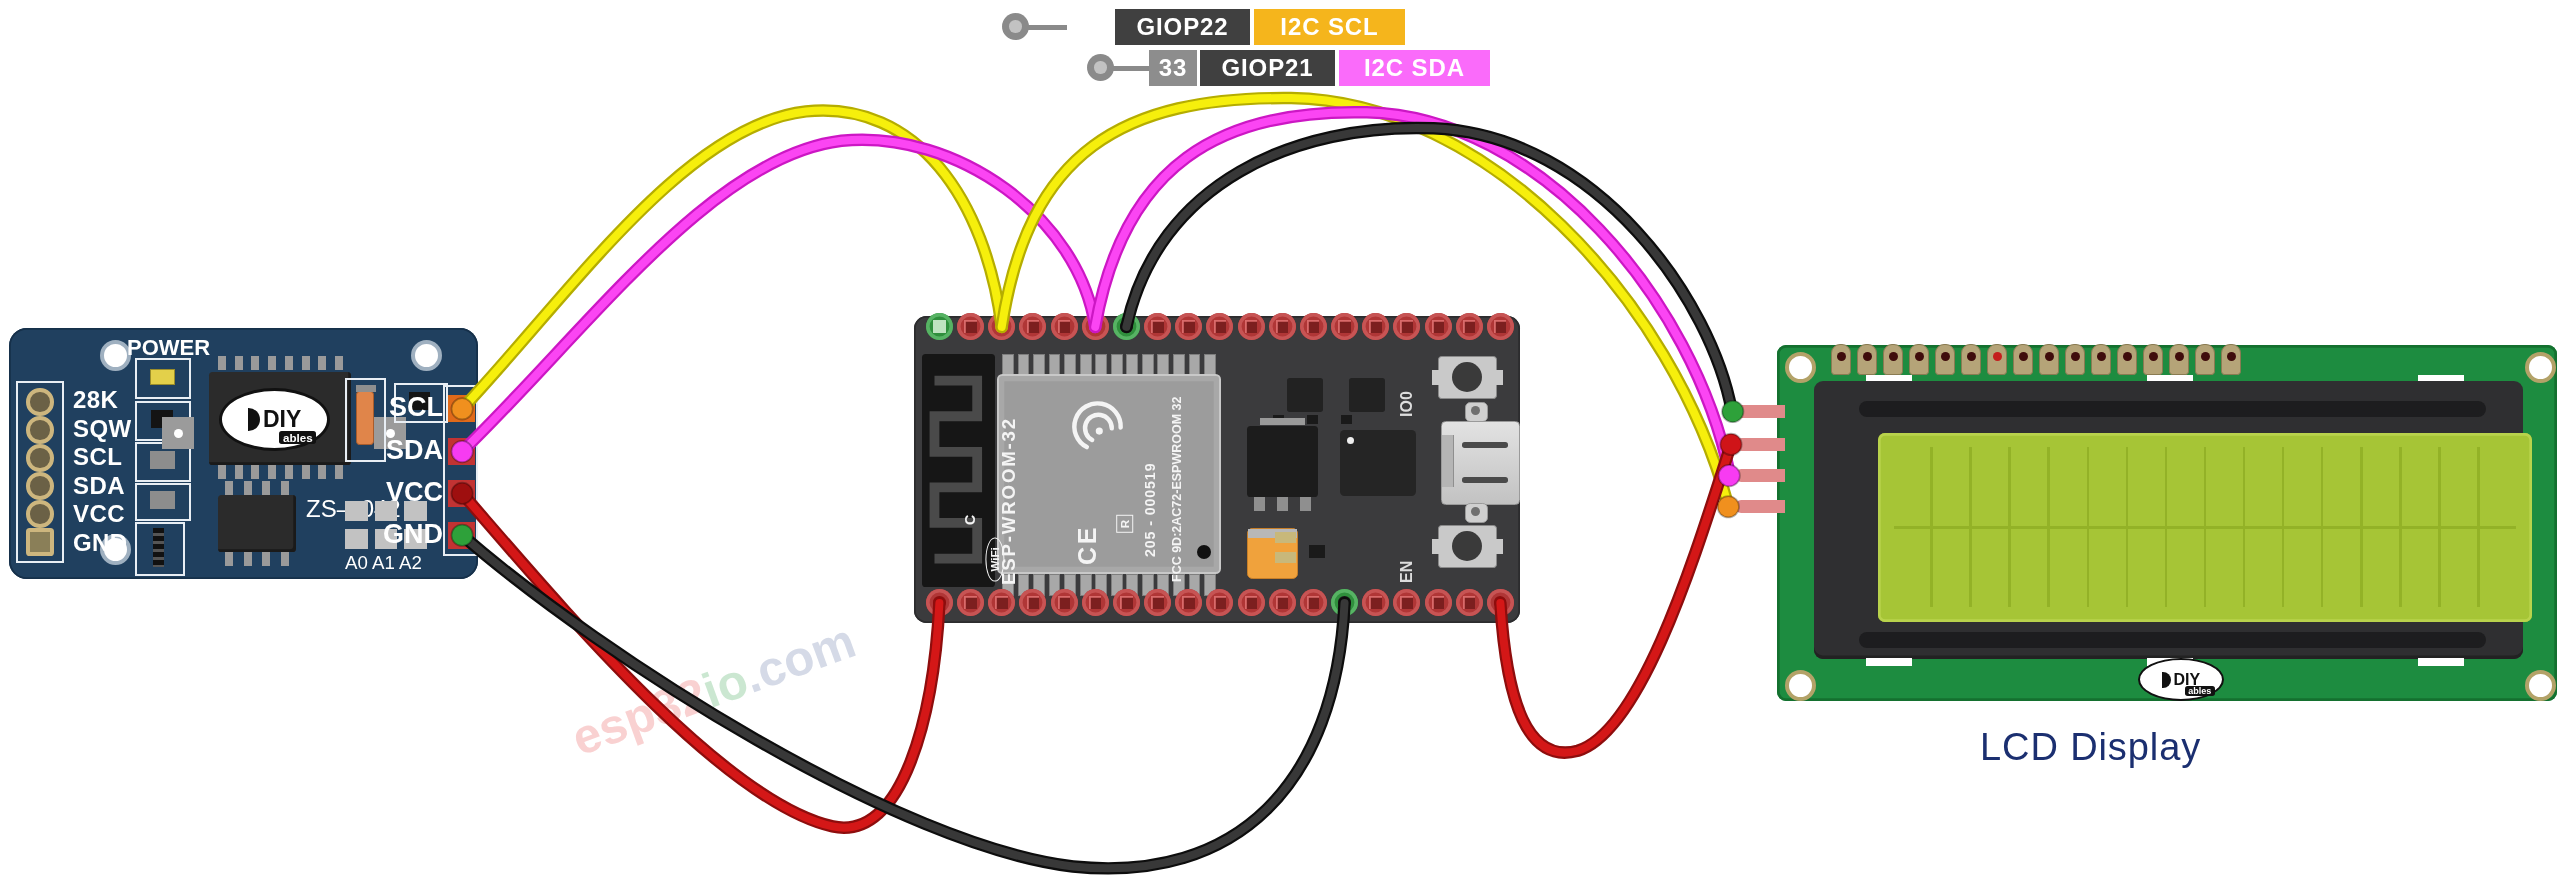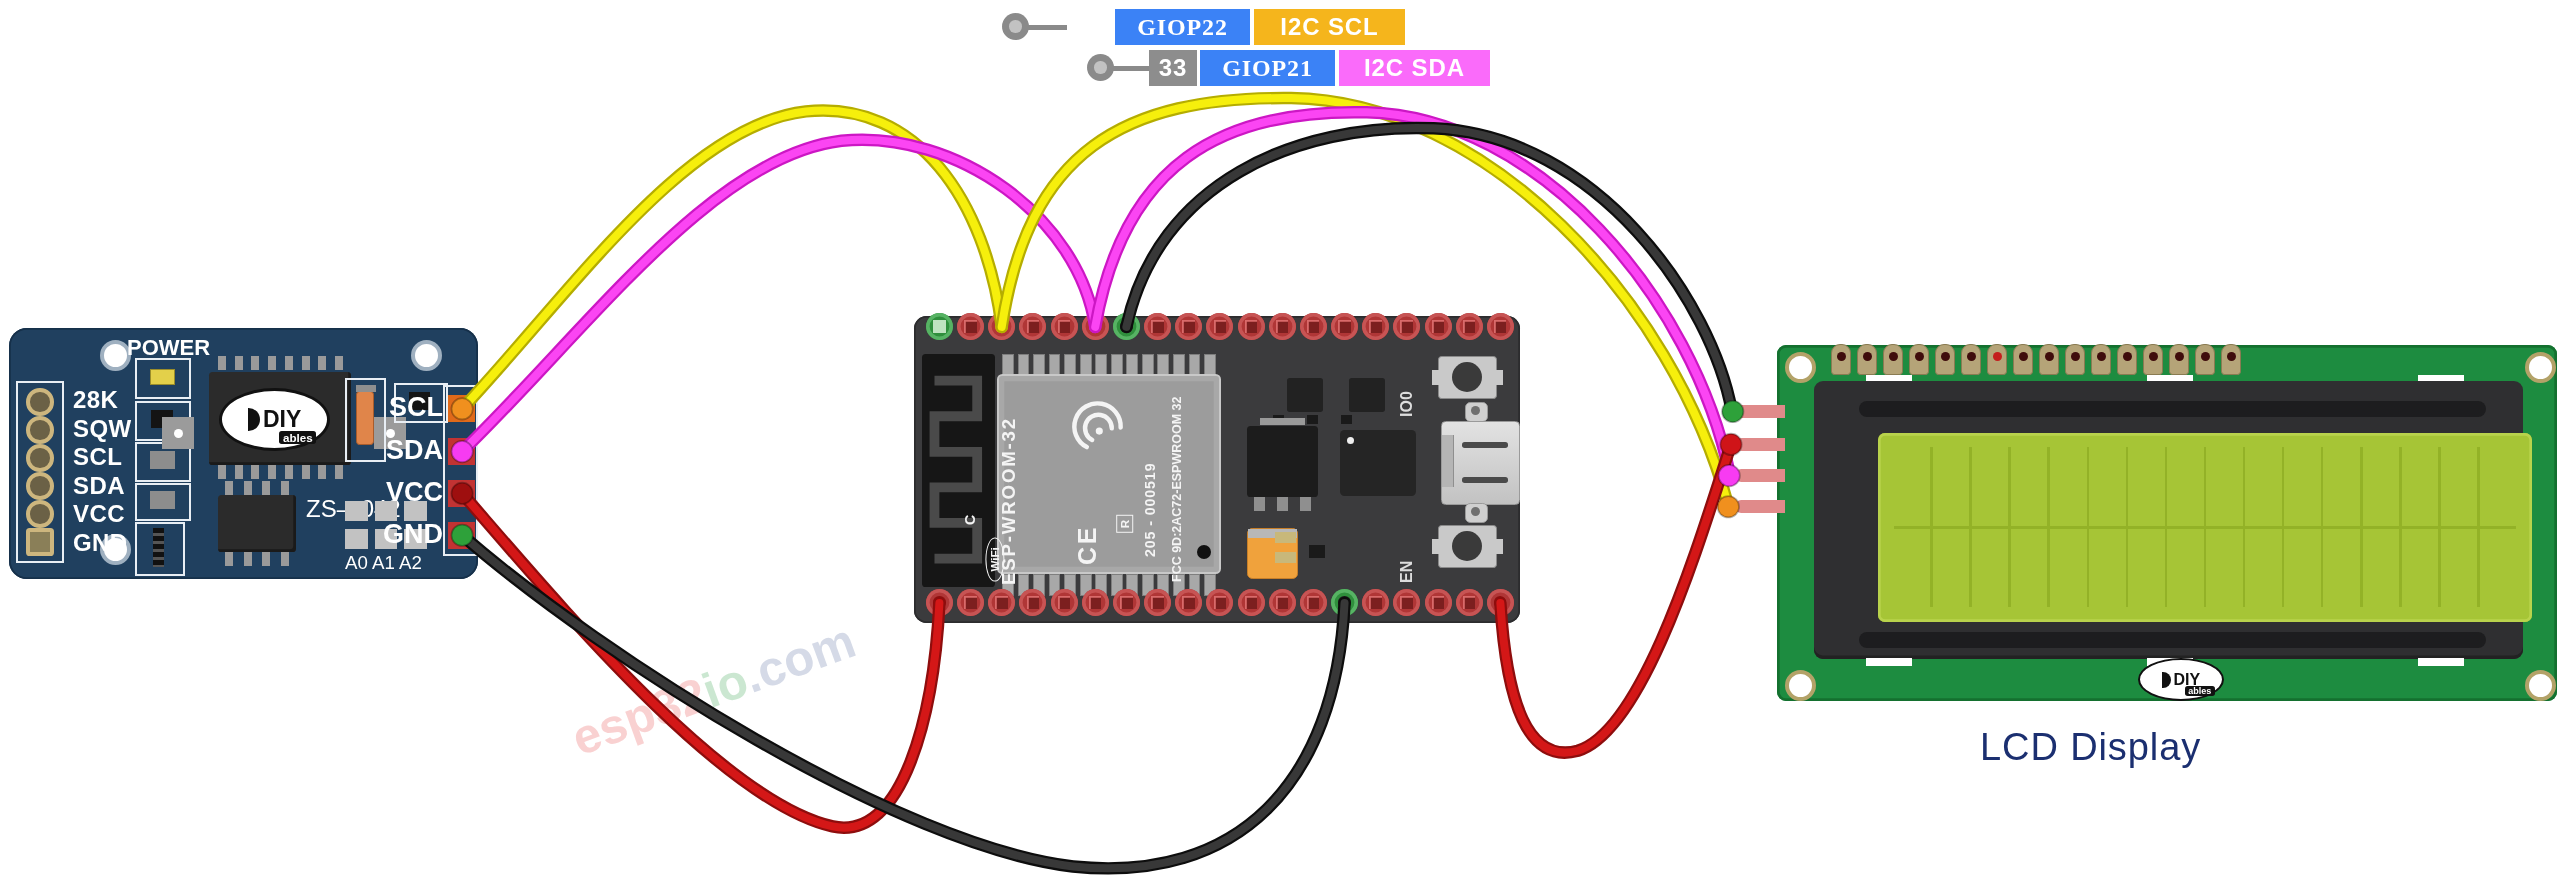--- a/index.html
+++ b/index.html
@@ -7,21 +7,21 @@
           font-family:"Liberation Sans",sans-serif;}
   .abs{position:absolute;}
 
   
   .cdot{position:absolute;width:27px;height:27px;border-radius:50%;background:#8a8a8a;}
   .cdot span{position:absolute;left:7.1px;top:7.1px;width:12.5px;height:12.5px;border-radius:50%;background:#c2c2c2;}
   .cline{position:absolute;height:4.5px;background:#8a8a8a;}
   .cbox{position:absolute;height:36px;display:flex;align-items:center;justify-content:center;
         color:#fff;font-weight:bold;font-size:24px;letter-spacing:0.9px;}
   .cbox.gray{background:#8d8d8d;}
-  .cbox.teal{background:#3b82f6;font-family:Liberation Serif, serif;}
+  .cbox.teal{background:#404040;}
 
   
   .rtc-board{left:9px;top:328px;width:469px;height:251px;background:#20405f;border-radius:18px;
              box-shadow:inset 0 0 0 1.8px #16304a;}
   .hole{position:absolute;border-radius:50%;background:#fff;border:4.5px solid #9fb0c0;}
   .rtc-title{left:19.6px;top:251px;font-size:37px;color:#1b2f70;letter-spacing:0.9px;}
   .rtc-text{position:absolute;color:#fff;}
   .wbox{position:absolute;border:2.7px solid #e8eef4;background:transparent;}
   .chip{position:absolute;background:#2b2b2b;border-radius:3.6px;box-shadow:inset -2.7px -2.7px 0 #1a1a1a;}
   .stub-row{position:absolute;display:flex;justify-content:space-between;}

